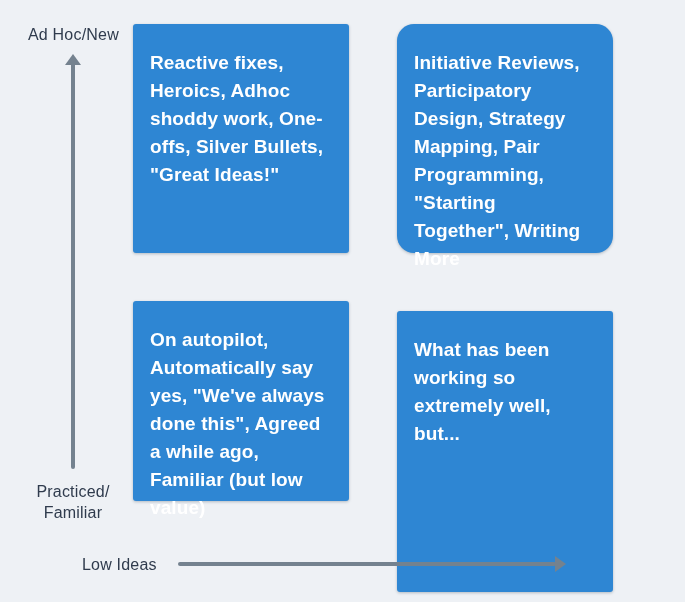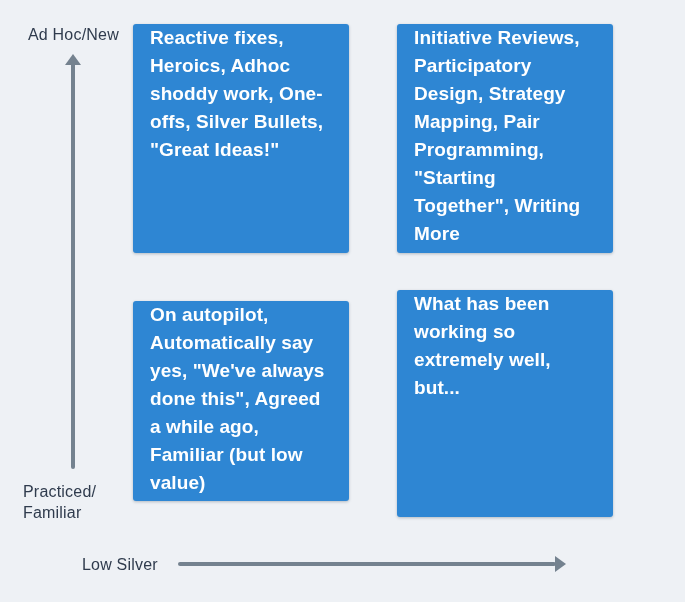--- a/index.html
+++ b/index.html
@@ -22,21 +22,21 @@
   
   .axis-label{
     position:absolute;
     color:var(--axis_text);
     font-size:16px;
     font-weight:500;
     letter-spacing:0.2px;
     line-height:21px;
   }
   .y-top-label{left:28px;top:24px;}
-  .y-bottom-label{left:23px;top:481px;width:100px;white-space:pre-line;}
+  .y-bottom-label{left:23px;top:481px;width:100px;text-align:center;white-space:pre-line;}
   .x-left-label{left:82px;top:554px;}
   .x-right-label{left:577px;top:554px;}
 
   
   .y-arrow-shaft{
     position:absolute;left:71px;top:63px;width:4px;height:406px;
     background:var(--arrow);border-radius:2px;
   }
   .y-arrow-head{
     position:absolute;left:65px;top:54px;width:0;height:0;
@@ -55,31 +55,31 @@
     border-left:11px solid var(--arrow);
   }
 
   
   .quadrant{
     position:absolute;
     width:216px;
     background:var(--quadrant);
     color:var(--quadrant_text);
     border-radius:3px;
-    padding:0 17px;
+    padding:25px 17px;
     font-size:19px;
     line-height:28px;
     font-weight:600;
     letter-spacing:0.1px;
     box-shadow:0 1px 3px rgba(30,50,70,0.28);
   }
   .q-top-left{left:133px;top:24px;height:229px;}
-  .q-top-right{left:397px;top:24px;height:229px;}
+  .q-top-right{left:397px;top:24px;height:229px;border-radius:17px;}
   .q-bottom-left{left:133px;top:301px;height:200px;}
-  .q-bottom-right{left:397px;top:290px;height:227px;}
+  .q-bottom-right{left:397px;top:311px;height:281px;}
 </style>
 </head>
 <body>
 
 <div class="canvas">
 
   <div class="axis-label y-top-label">Ad Hoc/New</div>
 
   <div class="y-arrow-head"></div>
   <div class="y-arrow-shaft"></div>
@@ -88,19 +88,19 @@
 Familiar</div>
 
   <div class="quadrant q-top-left">Reactive fixes, Heroics, Adhoc shoddy work, One-offs, Silver Bullets, "Great Ideas!"</div>
 
   <div class="quadrant q-top-right">Initiative Reviews, Participatory Design, Strategy Mapping, Pair Programming, "Starting Together", Writing More</div>
 
   <div class="quadrant q-bottom-left">On autopilot, Automatically say yes, "We've always done this", Agreed a while ago, Familiar (but low value)</div>
 
   <div class="quadrant q-bottom-right">What has been working so extremely well, but...</div>
 
-  <div class="axis-label x-left-label">Low Silver</div>
+  <div class="axis-label x-left-label">Low Ideas</div>
 
   <div class="x-arrow-shaft"></div>
   <div class="x-arrow-head"></div>
 
 
 </div>
 
 </body></html>

